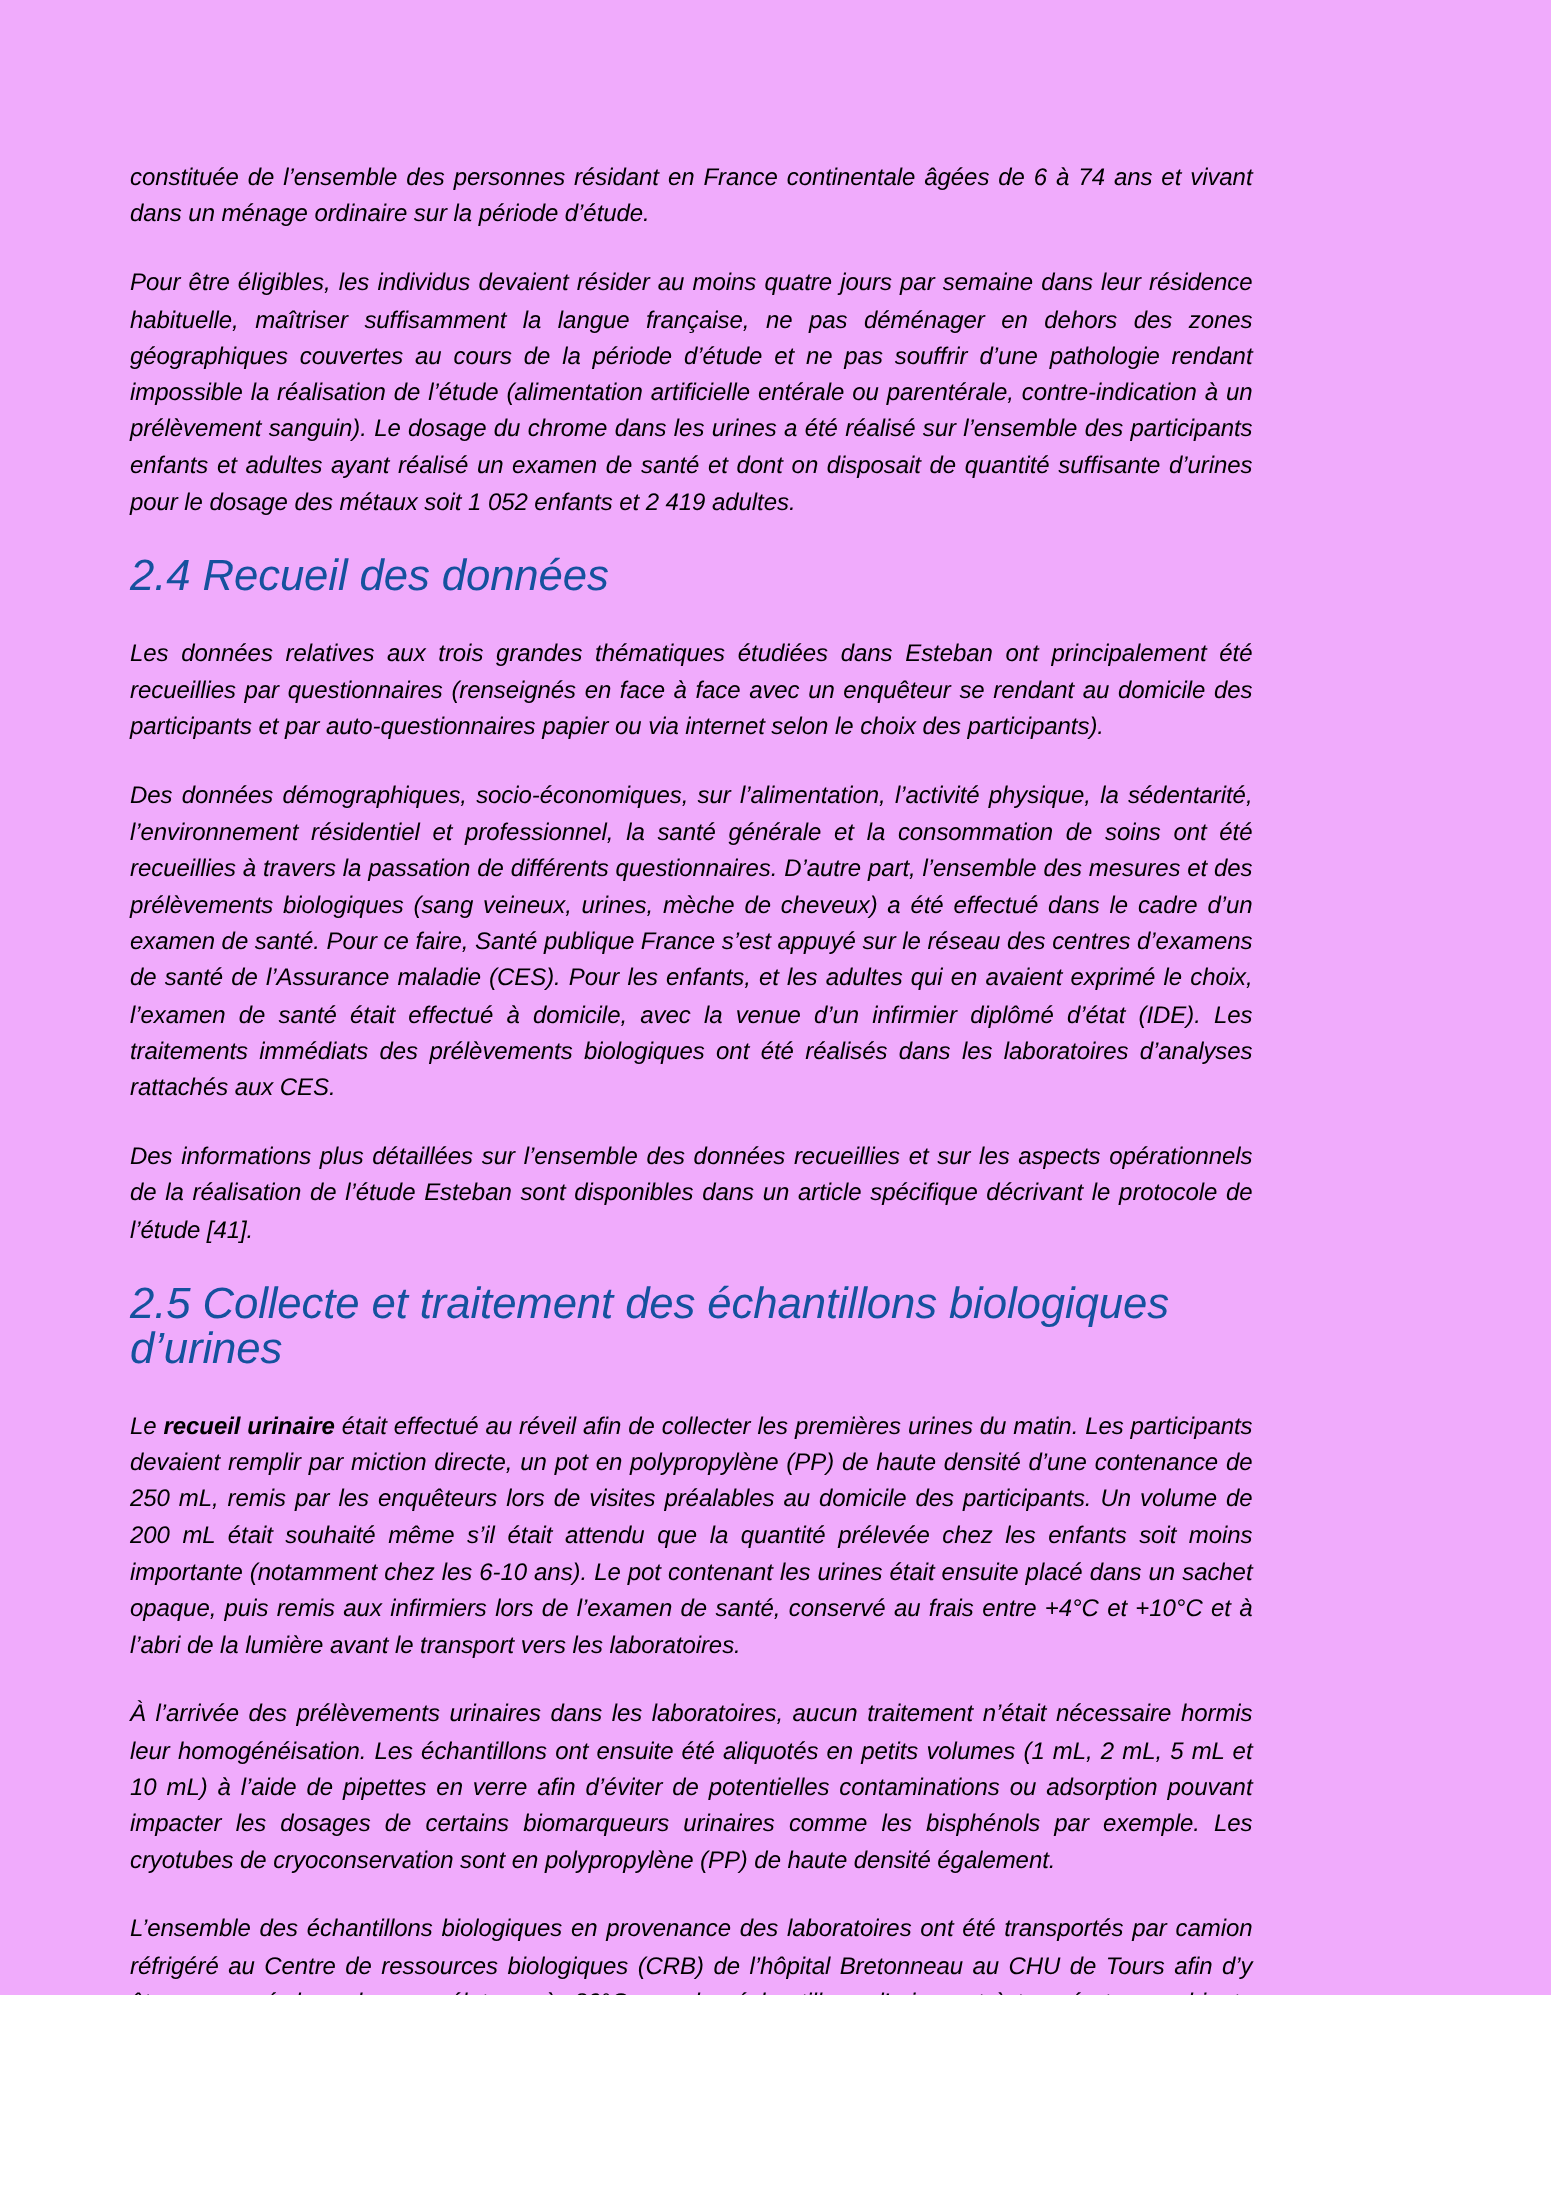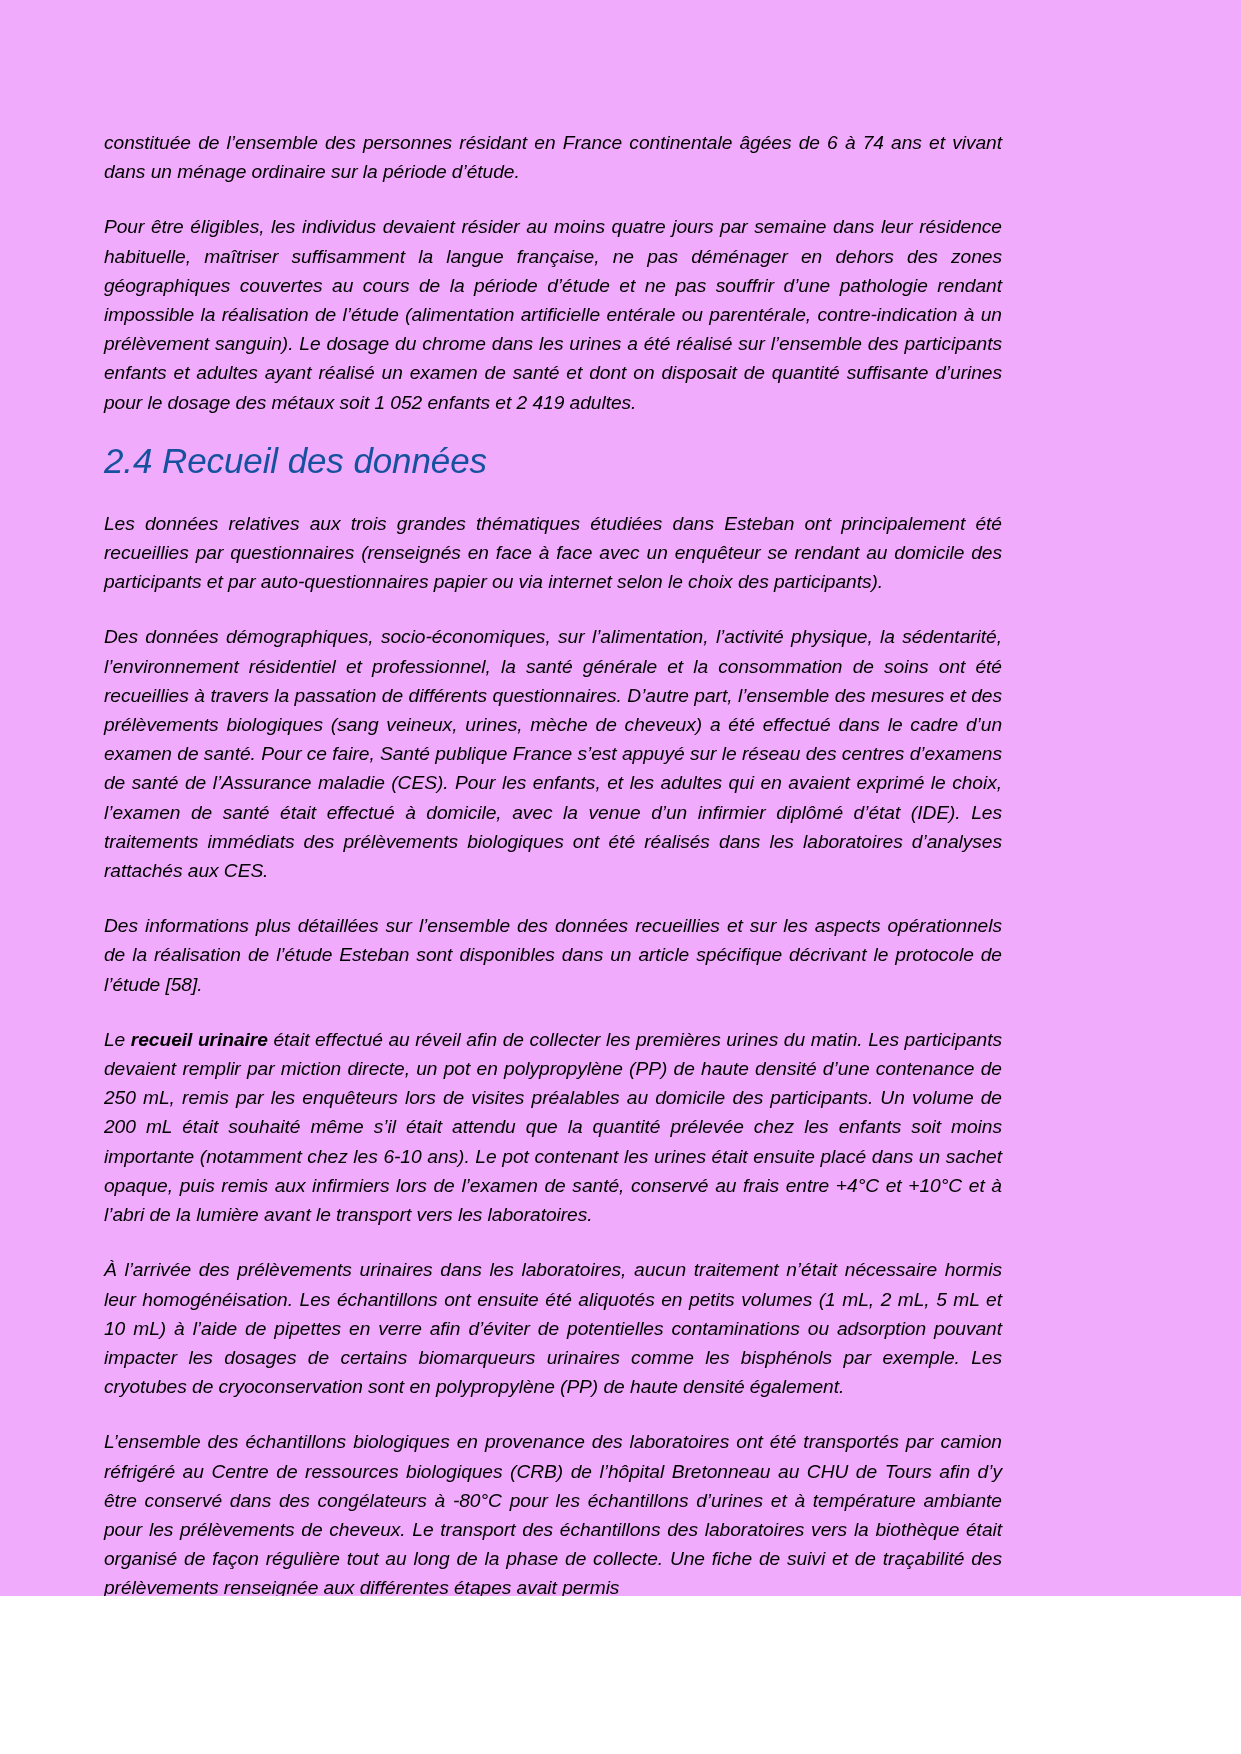--- a/index.html
+++ b/index.html
@@ -74,22 +74,23 @@
     <p class="para">constituée de l’ensemble des personnes résidant en France continentale âgées de 6 à 74 ans et vivant dans un ménage ordinaire sur la période d’étude.</p>
 
     <p class="para">Pour être éligibles, les individus devaient résider au moins quatre jours par semaine dans leur résidence habituelle, maîtriser suffisamment la langue française, ne pas déménager en dehors des zones géographiques couvertes au cours de la période d’étude et ne pas souffrir d’une pathologie rendant impossible la réalisation de l’étude (alimentation artificielle entérale ou parentérale, contre-indication à un prélèvement sanguin). Le dosage du chrome dans les urines a été réalisé sur l’ensemble des participants enfants et adultes ayant réalisé un examen de santé et dont on disposait de quantité suffisante d’urines pour le dosage des métaux soit 1 052 enfants et 2 419 adultes.</p>
 
     <h2 class="section-heading">2.4 Recueil des données</h2>
 
     <p class="para">Les données relatives aux trois grandes thématiques étudiées dans Esteban ont principalement été recueillies par questionnaires (renseignés en face à face avec un enquêteur se rendant au domicile des participants et par auto-questionnaires papier ou via internet selon le choix des participants).</p>
 
     <p class="para">Des données démographiques, socio-économiques, sur l’alimentation, l’activité physique, la sédentarité, l’environnement résidentiel et professionnel, la santé générale et la consommation de soins ont été recueillies à travers la passation de différents questionnaires. D’autre part, l’ensemble des mesures et des prélèvements biologiques (sang veineux, urines, mèche de cheveux) a été effectué dans le cadre d’un examen de santé. Pour ce faire, Santé publique France s’est appuyé sur le réseau des centres d’examens de santé de l’Assurance maladie (CES). Pour les enfants, et les adultes qui en avaient exprimé le choix, l’examen de santé était effectué à domicile, avec la venue d’un infirmier diplômé d’état (IDE). Les traitements immédiats des prélèvements biologiques ont été réalisés dans les laboratoires d’analyses rattachés aux CES.</p>
 
-    <p class="para">Des informations plus détaillées sur l’ensemble des données recueillies et sur les aspects opérationnels de la réalisation de l’étude Esteban sont disponibles dans un article spécifique décrivant le protocole de l’étude [58].</p>
+    <p class="para">Des informations plus détaillées sur l’ensemble des données recueillies et sur les aspects opérationnels de la réalisation de l’étude Esteban sont disponibles dans un article spécifique décrivant le protocole de l’étude [41].</p>
 
+    <h2 class="section-heading second">2.5 Collecte et traitement des échantillons biologiques d’urines</h2>
 
     <p class="para"><span>Le </span><span class="bold">recueil urinaire</span><span> était effectué au réveil afin de collecter les premières urines du matin. Les participants devaient remplir par miction directe, un pot en polypropylène (PP) de haute densité d’une contenance de 250 mL, remis par les enquêteurs lors de visites préalables au domicile des participants. Un volume de 200 mL était souhaité même s’il était attendu que la quantité prélevée chez les enfants soit moins importante (notamment chez les 6-10 ans). Le pot contenant les urines était ensuite placé dans un sachet opaque, puis remis aux infirmiers lors de l’examen de santé, conservé au frais entre +4°C et +10°C et à l’abri de la lumière avant le transport vers les laboratoires.</span></p>
 
     <p class="para">À l’arrivée des prélèvements urinaires dans les laboratoires, aucun traitement n’était nécessaire hormis leur homogénéisation. Les échantillons ont ensuite été aliquotés en petits volumes (1 mL, 2 mL, 5 mL et 10 mL) à l’aide de pipettes en verre afin d’éviter de potentielles contaminations ou adsorption pouvant impacter les dosages de certains biomarqueurs urinaires comme les bisphénols par exemple. Les cryotubes de cryoconservation sont en polypropylène (PP) de haute densité également.</p>
 
     <p class="para">L’ensemble des échantillons biologiques en provenance des laboratoires ont été transportés par camion réfrigéré au Centre de ressources biologiques (CRB) de l’hôpital Bretonneau au CHU de Tours afin d’y être conservé dans des congélateurs à -80°C pour les échantillons d’urines et à température ambiante pour les prélèvements de cheveux. Le transport des échantillons des laboratoires vers la biothèque était organisé de façon régulière tout au long de la phase de collecte. Une fiche de suivi et de traçabilité des prélèvements renseignée aux différentes étapes avait permis</p>
 
   </div>
 
   <div class="footer">

